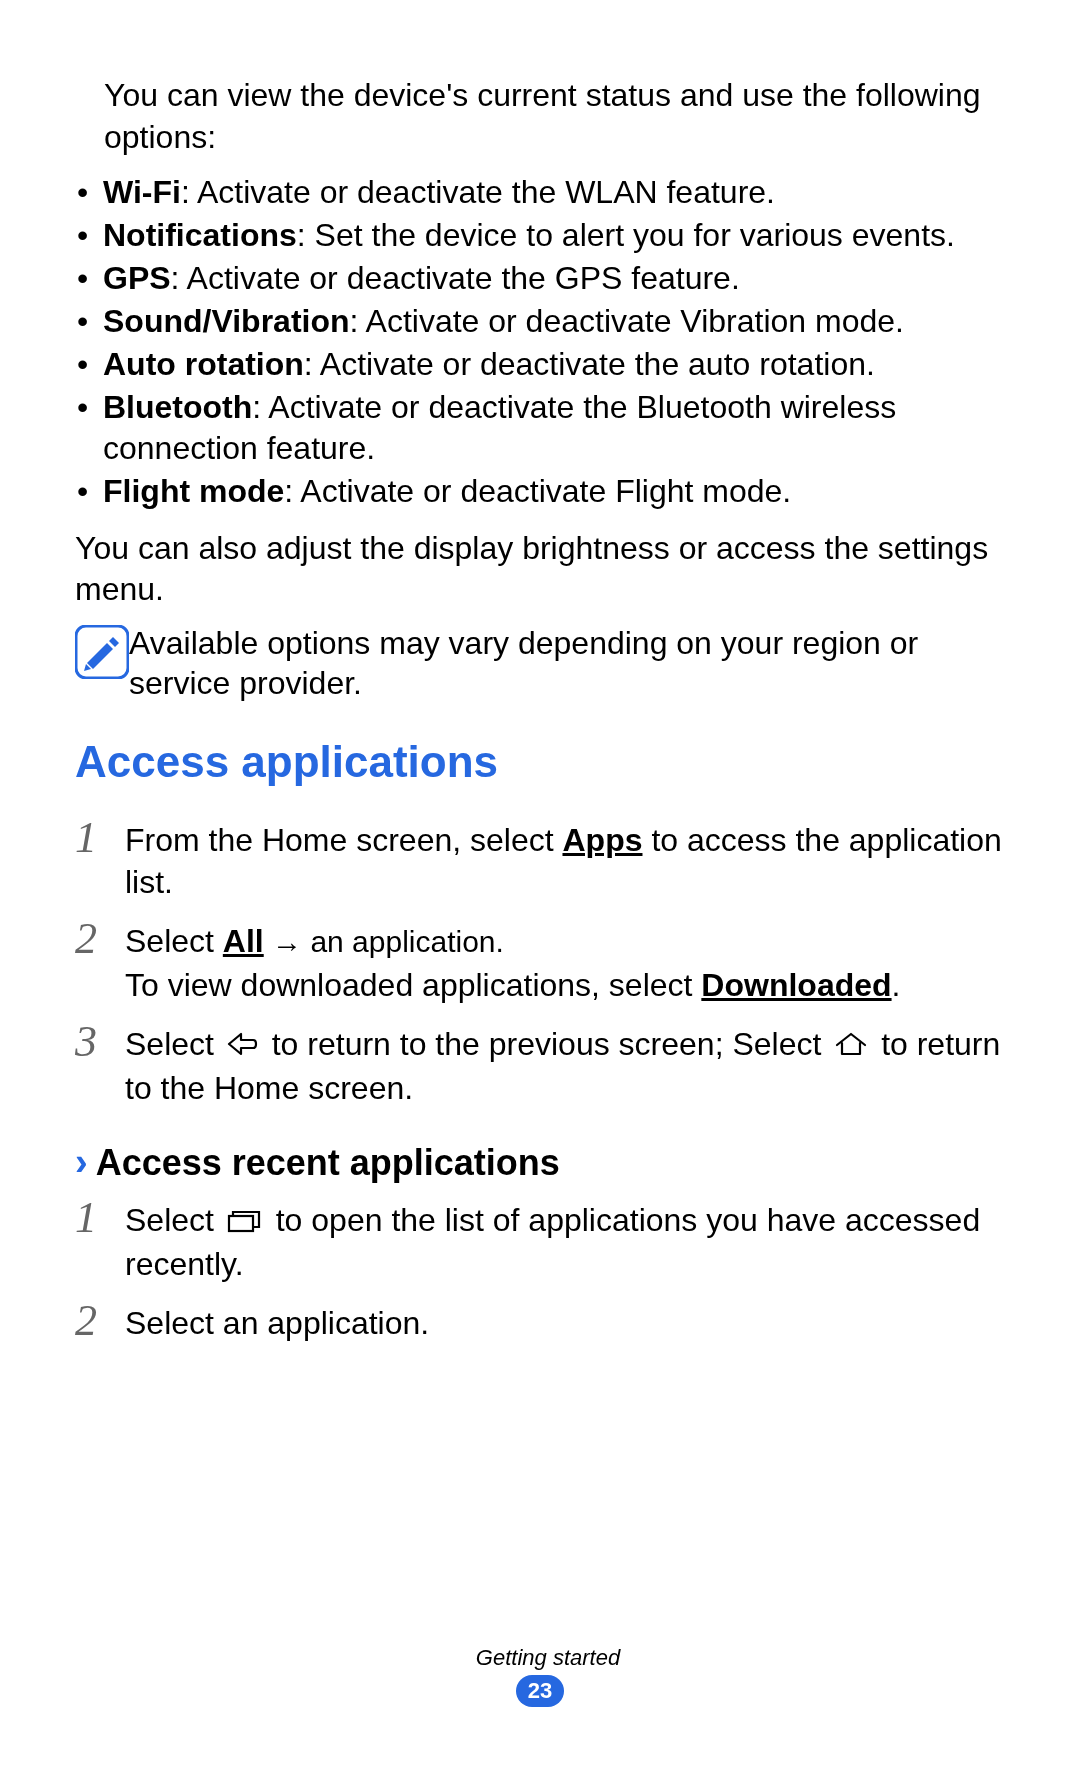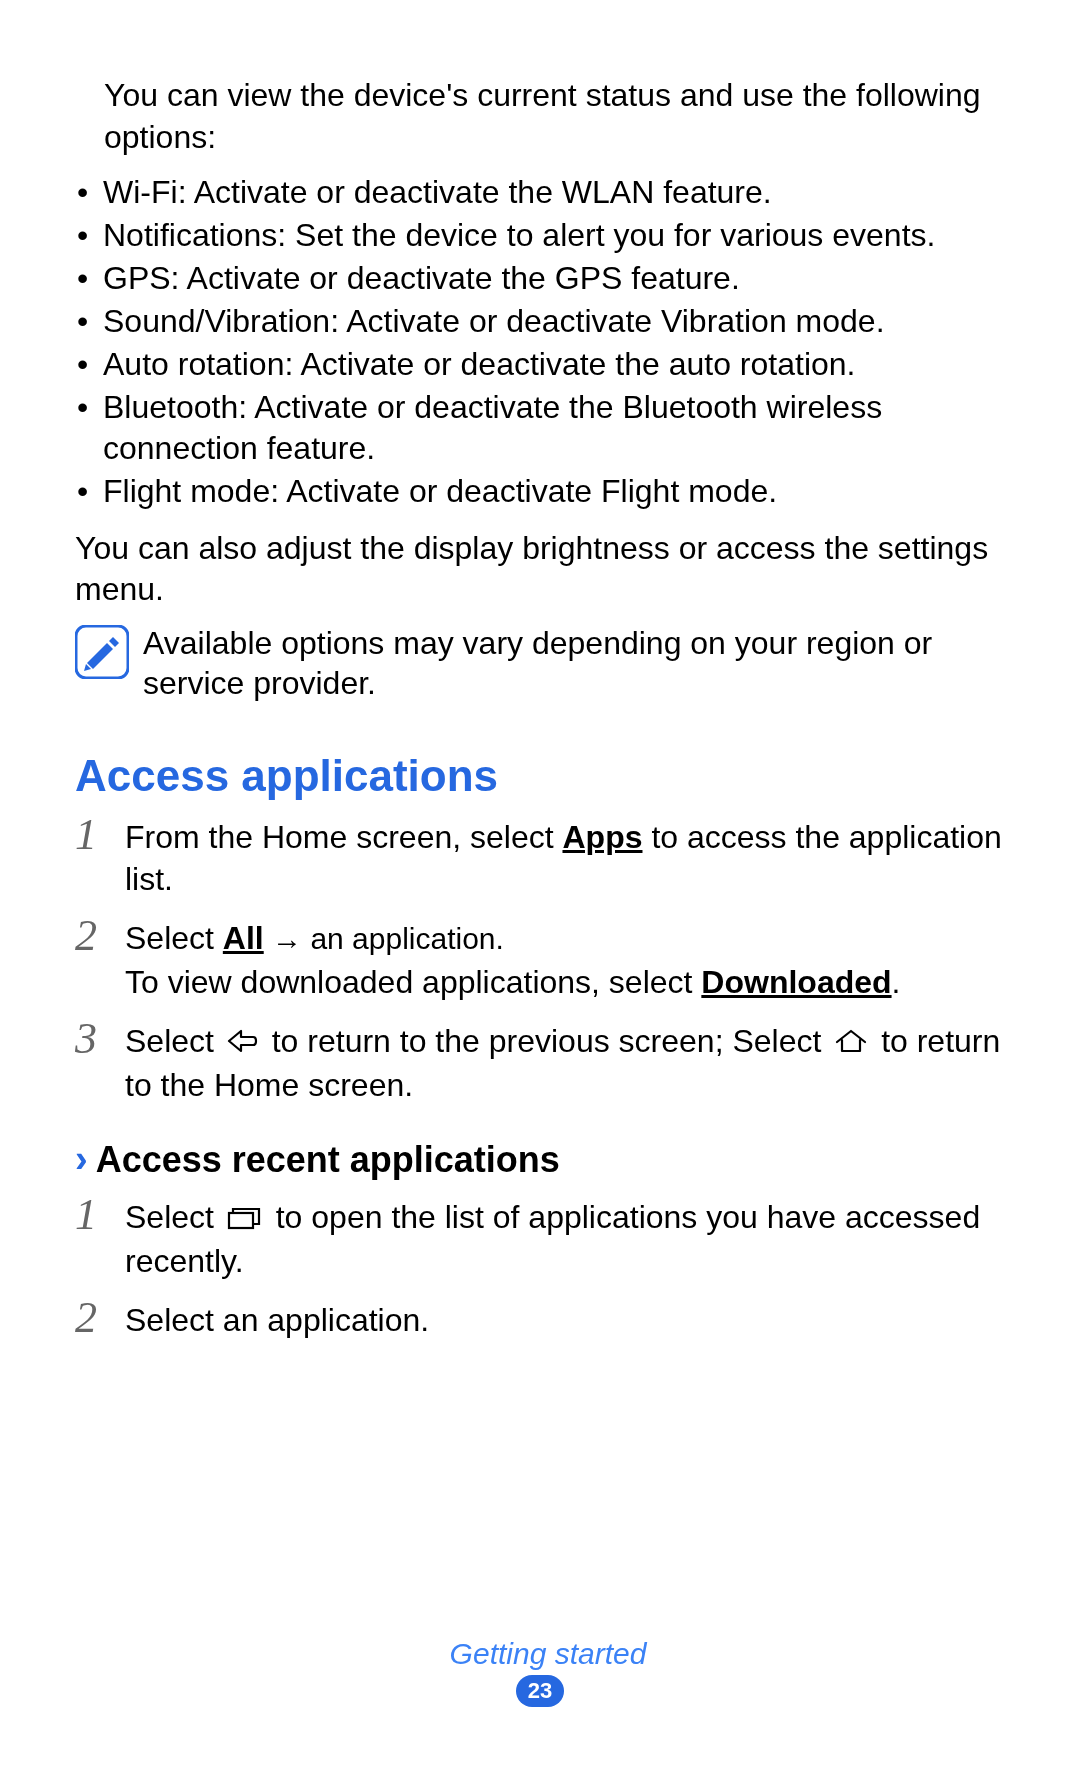--- a/index.html
+++ b/index.html
@@ -33,48 +33,48 @@
       position: relative;
       margin-bottom: 2px;
     }
     .bullet-list li::before {
       content: "•";
       position: absolute;
       left: 2px;
       top: 0;
     }
     .bullet-list li .bold {
-      font-weight: normal;
+      font-weight: bold;
     }
     .also-text {
       font-size: 32px;
       line-height: 1.3;
       margin-bottom: 12px;
     }
     .note-block {
       display: flex;
       align-items: flex-start;
-      gap: 14px;
-      margin-bottom: 48px;
+      gap: 0;
+      margin-bottom: 34px;
     }
     .note-icon {
       width: 54px;
       height: 54px;
       flex-shrink: 0;
       margin-top: 2px;
     }
     .note-text {
       font-size: 32px;
       line-height: 1.25;
     }
     .heading-blue {
       color: #2668e0;
       font-size: 44px;
       font-weight: bold;
-      margin-bottom: 16px;
+      margin-bottom: 33px;
     }
     .numbered-list {
       list-style: none;
       margin-bottom: 32px;
     }
     .numbered-item {
       display: flex;
       align-items: flex-start;
       margin-bottom: 18px;
     }
@@ -117,22 +117,22 @@
     }
     .footer {
       position: absolute;
       bottom: 64px;
       left: 0;
       width: 100%;
       text-align: center;
     }
     .footer-section {
       font-style: italic;
-      font-size: 30px;
-      color: #3b82f6;
+      font-size: 22px;
+      color: #000000;
       margin-bottom: 4px;
       margin-left: 16px;
     }
     .page-badge {
       display: inline-block;
       background: #2668e0;
       color: #ffffff;
       font-size: 22px;
       padding: 3px 12px;
       border-radius: 16px;

